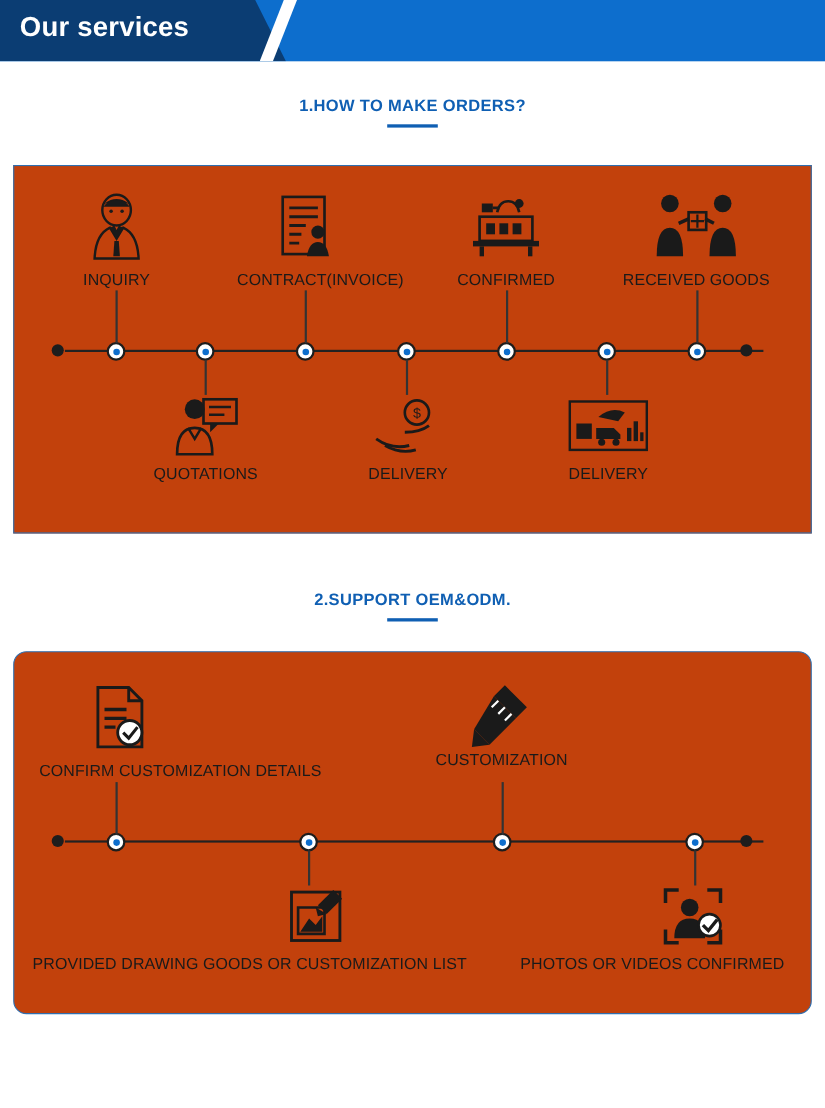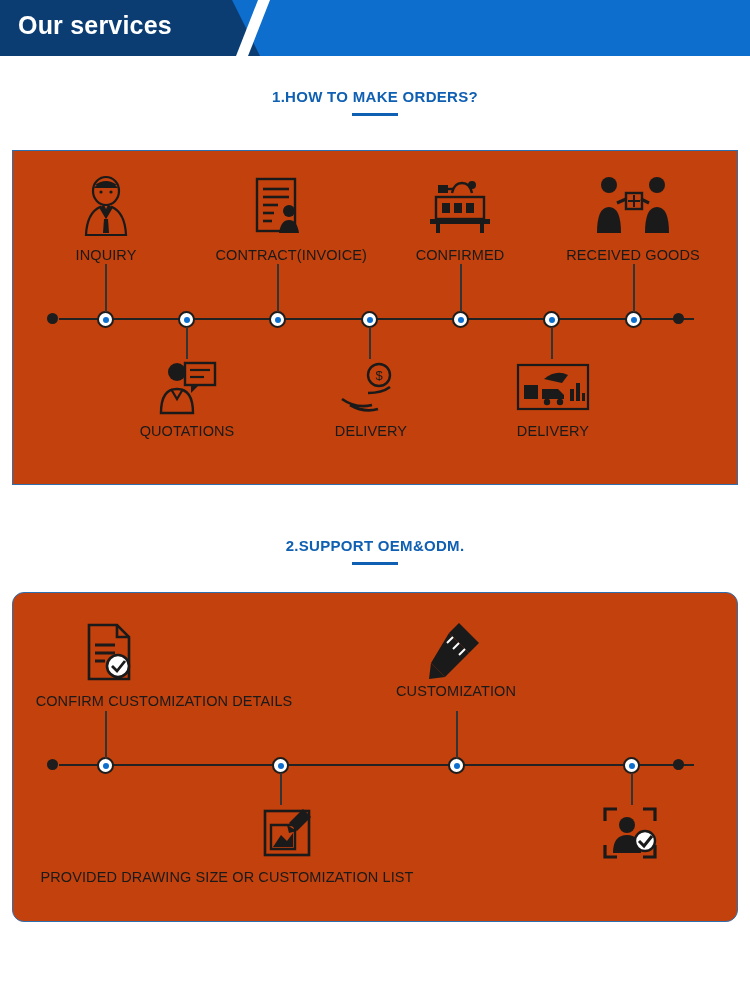--- a/index.html
+++ b/index.html
@@ -364,30 +364,31 @@
   <div class="step" style="left:4px; top:212px; width:420px;">
     <div class="icon-box small" style="justify-content:flex-start; padding-left:242px;">
       <svg width="56" height="56" viewBox="0 0 56 56">
         <rect x="6" y="6" width="44" height="44" fill="none" stroke="#1a1a1a" stroke-width="2.6"></rect>
         <path d="M12 44 L12 20 L36 20 L36 44 Z" fill="none" stroke="#1a1a1a" stroke-width="2.4"></path>
         <path d="M14 42 L22 30 L28 36 L34 28 L34 42 Z" fill="#1a1a1a"></path>
         <path d="M30 18 L44 4 L52 12 L38 26 Z" fill="#1a1a1a"></path>
         <path d="M28 20 L30 28 L38 26 Z" fill="#1a1a1a"></path>
       </svg>
     </div>
-    <div class="step-label" style="margin-top:8px;">PROVIDED DRAWING SIZE OR CUSTOMIZATION LIST</div>
+    <div class="step-label" style="margin-top:8px;">PROVIDED DRAWING GOODS OR CUSTOMIZATION LIST</div>
   </div>
 
   <div class="step" style="left:440px; top:212px; width:280px;">
     <div class="icon-box small" style="justify-content:flex-start; padding-left:148px;">
       <svg width="58" height="56" viewBox="0 0 58 56">
         <path d="M4 16 V4 H16" fill="none" stroke="#1a1a1a" stroke-width="3.2"></path>
         <path d="M42 4 H54 V16" fill="none" stroke="#1a1a1a" stroke-width="3.2"></path>
         <path d="M54 40 V52 H42" fill="none" stroke="#1a1a1a" stroke-width="3.2"></path>
         <path d="M16 52 H4 V40" fill="none" stroke="#1a1a1a" stroke-width="3.2"></path>
         <circle cx="26" cy="20" r="8" fill="#1a1a1a"></circle>
         <path d="M12 48 q0 -18 14 -18 t14 18 z" fill="#1a1a1a"></path>
         <circle cx="44" cy="36" r="10" fill="#ffffff" stroke="#1a1a1a" stroke-width="2.4"></circle>
         <path d="M38 36 L43 41 L51 31" fill="none" stroke="#1a1a1a" stroke-width="3"></path>
       </svg>
     </div>
+    <div class="step-label" style="margin-top:8px;">PHOTOS OR VIDEOS CONFIRMED</div>
   </div>
 </div>
 
 </body></html>

